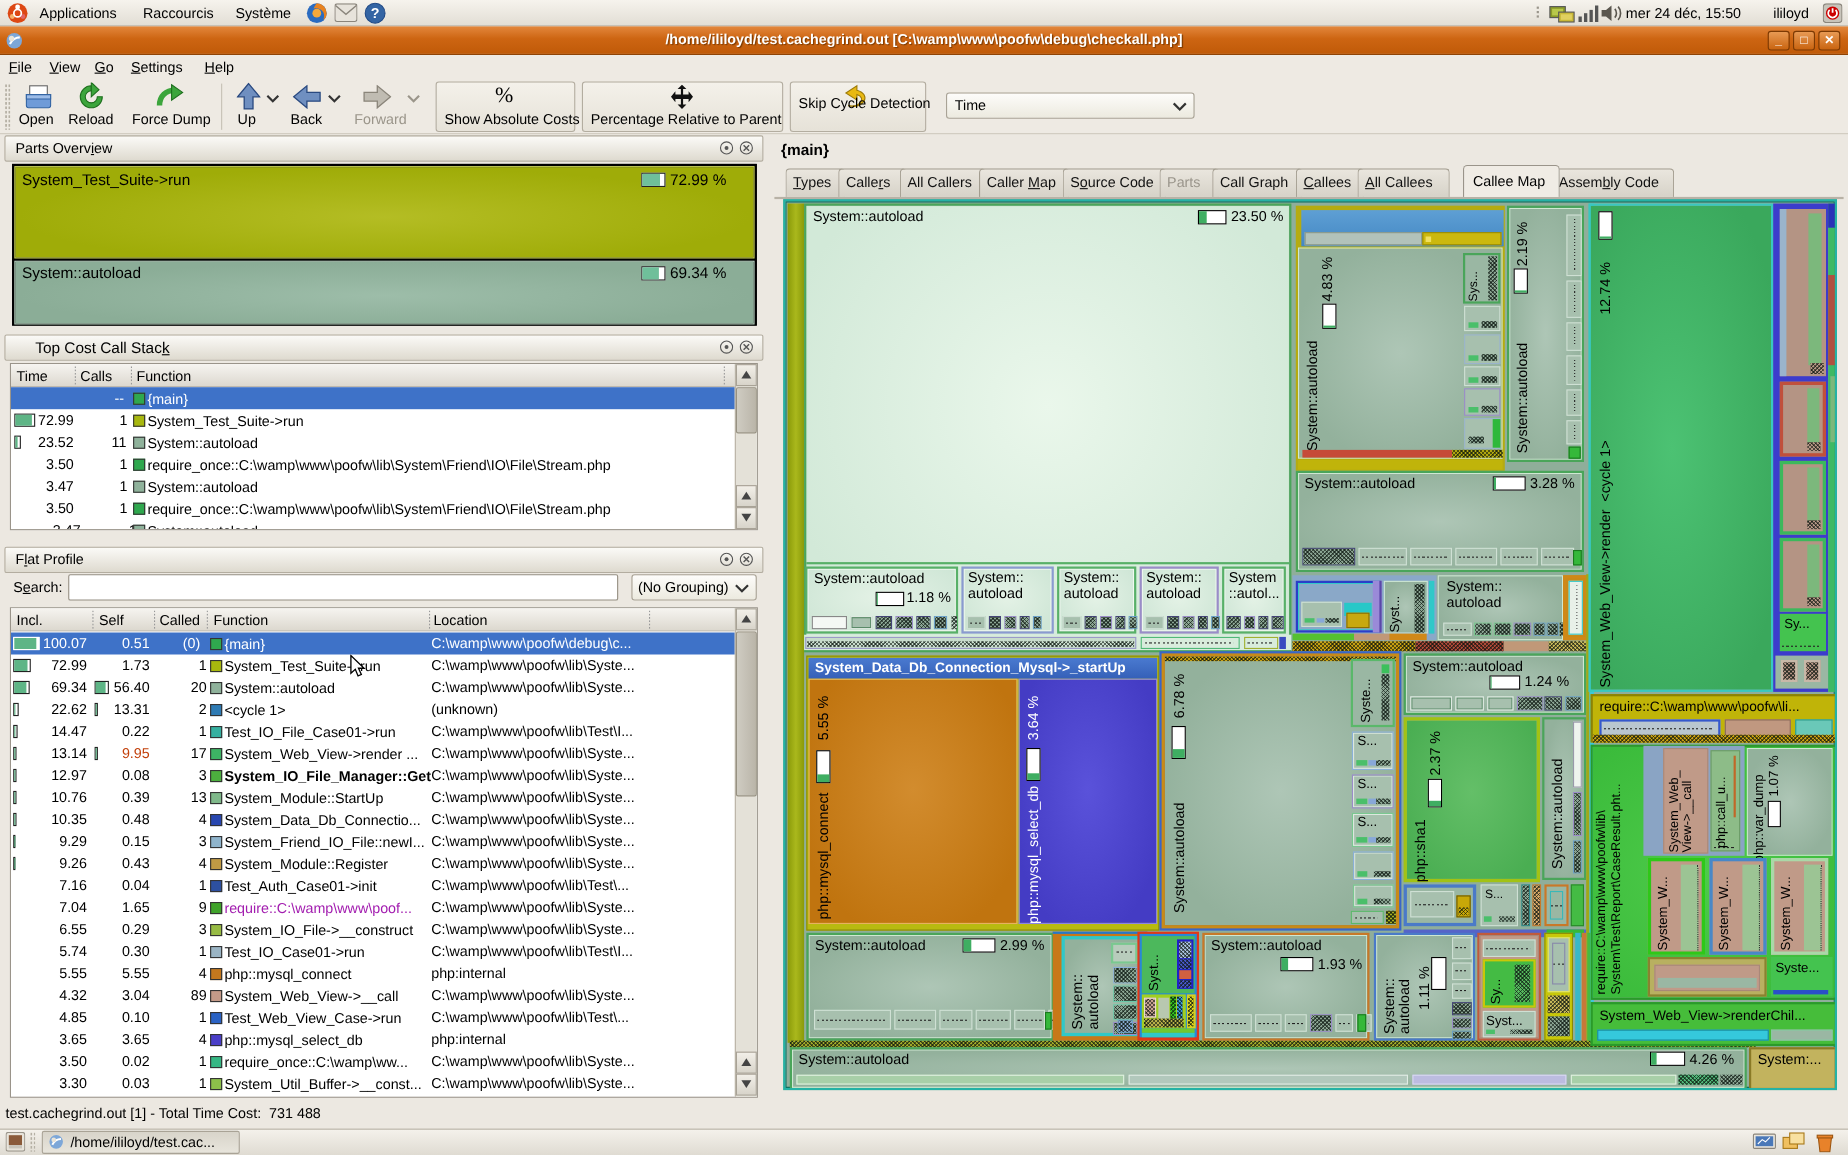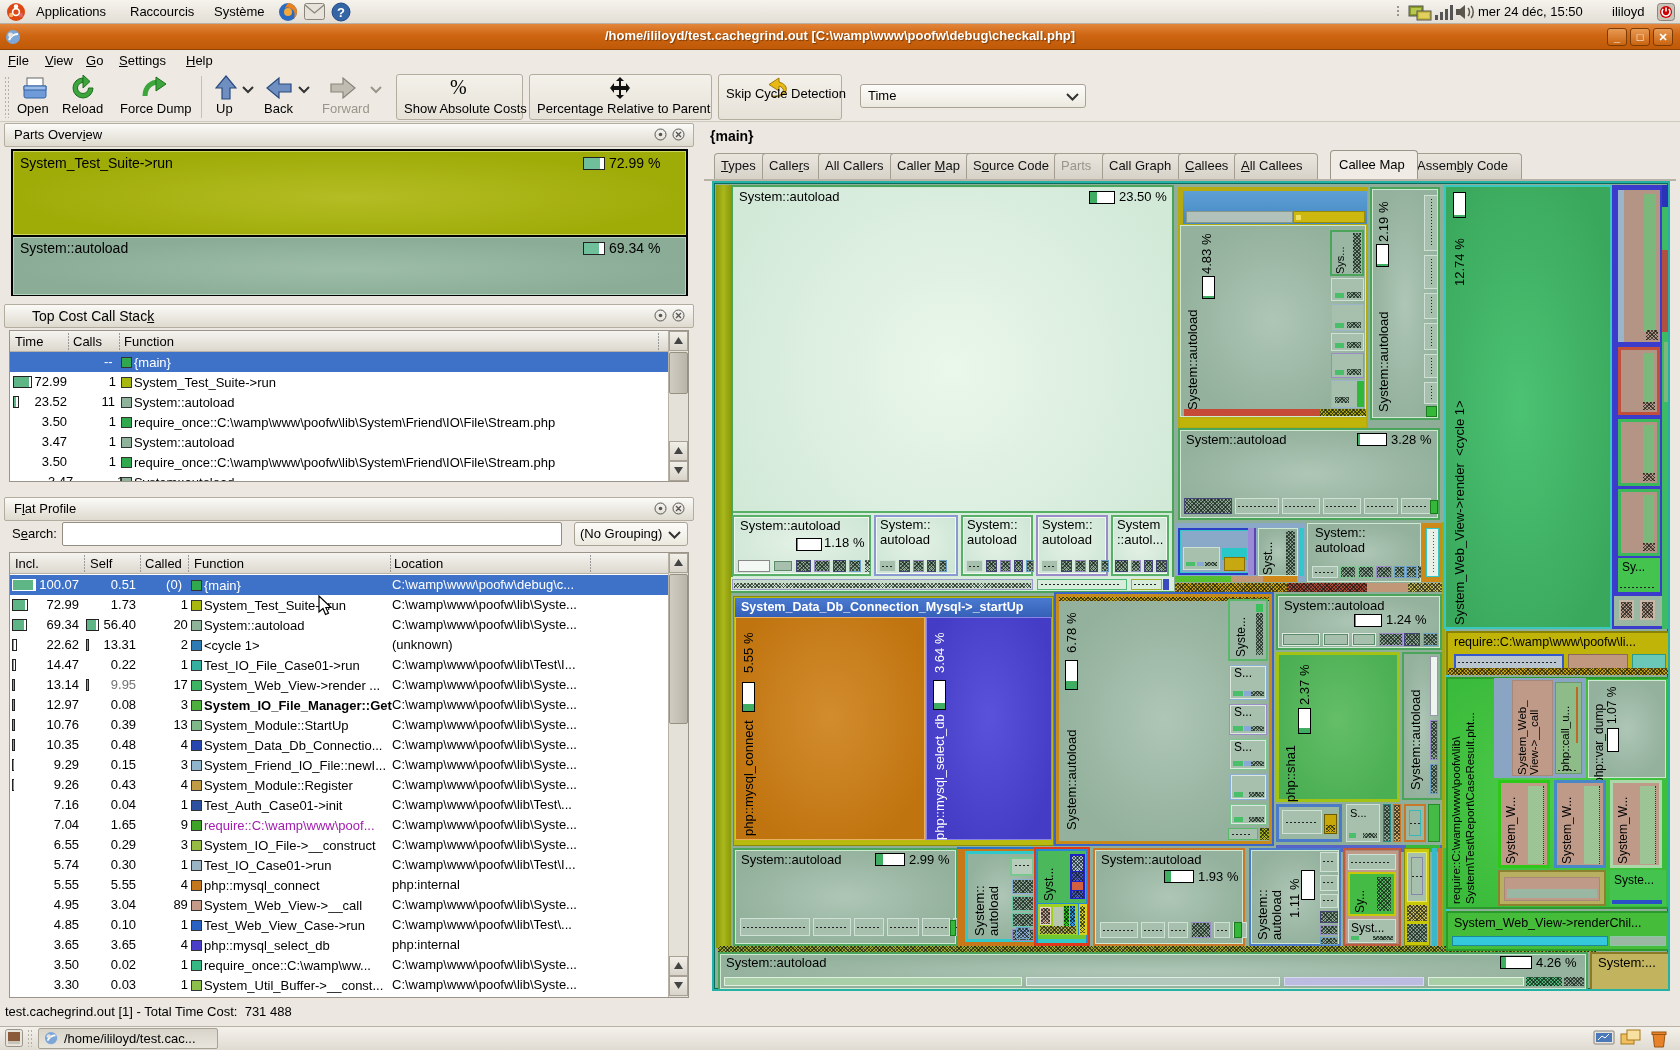--- a/index.html
+++ b/index.html
@@ -294,21 +294,21 @@
 <div class="ab" style="left:180.7px;top:657px;white-space:nowrap;font-size:13px;color:#000">1</div>
 <div class="ab" style="left:191px;top:658px;white-space:nowrap;"><span class="sq" style="background:#35b0a0"></span><span style="font-size:13px;color:#000">Test_IO_File_Case01-&gt;run</span></div>
 <div class="ab" style="left:392px;top:657px;white-space:nowrap;font-size:13px;color:#000">C:\wamp\www\poofw\lib\Test\I...</div>
 <div class="ab" style="left:12px;top:679px;width:3px;height:12px;border:1px solid #222;background:#fff">
     <div style="width:1px;height:10px;background:#5eb586"></div>
   </div>
 <div class="ab" style="left:46.5px;top:677px;white-space:nowrap;font-size:13px;color:#000">13.14</div>
 <div class="ab" style="left:86px;top:679px;width:3px;height:12px;border:1px solid #222;background:#fff">
     <div style="width:1px;height:10px;background:#5eb586"></div>
   </div>
-<div class="ab" style="left:110.8px;top:677px;white-space:nowrap;font-size:13px;color:#737373">9.95</div>
+<div class="ab" style="left:110.8px;top:677px;white-space:nowrap;font-size:13px;color:#c2410c">9.95</div>
 <div class="ab" style="left:173.4px;top:677px;white-space:nowrap;font-size:13px;color:#000">17</div>
 <div class="ab" style="left:191px;top:678px;white-space:nowrap;"><span class="sq" style="background:#3db364"></span><span style="font-size:13px;color:#000">System_Web_View-&gt;render ...</span></div>
 <div class="ab" style="left:392px;top:677px;white-space:nowrap;font-size:13px;color:#000">C:\wamp\www\poofw\lib\Syste...</div>
 <div class="ab" style="left:12px;top:699px;width:3px;height:12px;border:1px solid #222;background:#fff">
     <div style="width:1px;height:10px;background:#5eb586"></div>
   </div>
 <div class="ab" style="left:46.5px;top:697px;white-space:nowrap;font-size:13px;color:#000">12.97</div>
 <div class="ab" style="left:110.8px;top:697px;white-space:nowrap;font-size:13px;color:#000">0.08</div>
 <div class="ab" style="left:180.7px;top:697px;white-space:nowrap;font-size:13px;color:#000">3</div>
 <div class="ab" style="left:191px;top:698px;white-space:nowrap;font-weight:bold;"><span class="sq" style="background:#4caf3e"></span><span style="font-size:13px;color:#000">System_IO_File_Manager::Get</span></div>
@@ -363,21 +363,21 @@
 <div class="ab" style="left:53.8px;top:857px;white-space:nowrap;font-size:13px;color:#000">5.74</div>
 <div class="ab" style="left:110.8px;top:857px;white-space:nowrap;font-size:13px;color:#000">0.30</div>
 <div class="ab" style="left:180.7px;top:857px;white-space:nowrap;font-size:13px;color:#000">1</div>
 <div class="ab" style="left:191px;top:858px;white-space:nowrap;"><span class="sq" style="background:#9ab4c4"></span><span style="font-size:13px;color:#000">Test_IO_Case01-&gt;run</span></div>
 <div class="ab" style="left:392px;top:857px;white-space:nowrap;font-size:13px;color:#000">C:\wamp\www\poofw\lib\Test\I...</div>
 <div class="ab" style="left:53.8px;top:877px;white-space:nowrap;font-size:13px;color:#000">5.55</div>
 <div class="ab" style="left:110.8px;top:877px;white-space:nowrap;font-size:13px;color:#000">5.55</div>
 <div class="ab" style="left:180.7px;top:877px;white-space:nowrap;font-size:13px;color:#000">4</div>
 <div class="ab" style="left:191px;top:878px;white-space:nowrap;"><span class="sq" style="background:#c4781e"></span><span style="font-size:13px;color:#000">php::mysql_connect</span></div>
 <div class="ab" style="left:392px;top:877px;white-space:nowrap;font-size:13px;color:#000">php:internal</div>
-<div class="ab" style="left:53.8px;top:897px;white-space:nowrap;font-size:13px;color:#000">4.95</div>
+<div class="ab" style="left:53.8px;top:897px;white-space:nowrap;font-size:13px;color:#000">4.32</div>
 <div class="ab" style="left:110.8px;top:897px;white-space:nowrap;font-size:13px;color:#000">3.04</div>
 <div class="ab" style="left:173.4px;top:897px;white-space:nowrap;font-size:13px;color:#000">89</div>
 <div class="ab" style="left:191px;top:898px;white-space:nowrap;"><span class="sq" style="background:#c49a88"></span><span style="font-size:13px;color:#000">System_Web_View-&gt;__call</span></div>
 <div class="ab" style="left:392px;top:897px;white-space:nowrap;font-size:13px;color:#000">C:\wamp\www\poofw\lib\Syste...</div>
 <div class="ab" style="left:53.8px;top:917px;white-space:nowrap;font-size:13px;color:#000">4.85</div>
 <div class="ab" style="left:110.8px;top:917px;white-space:nowrap;font-size:13px;color:#000">0.10</div>
 <div class="ab" style="left:180.7px;top:917px;white-space:nowrap;font-size:13px;color:#000">1</div>
 <div class="ab" style="left:191px;top:918px;white-space:nowrap;"><span class="sq" style="background:#2a62c4"></span><span style="font-size:13px;color:#000">Test_Web_View_Case-&gt;run</span></div>
 <div class="ab" style="left:392px;top:917px;white-space:nowrap;font-size:13px;color:#000">C:\wamp\www\poofw\lib\Test\...</div>
 <div class="ab" style="left:53.8px;top:937px;white-space:nowrap;font-size:13px;color:#000">3.65</div>

